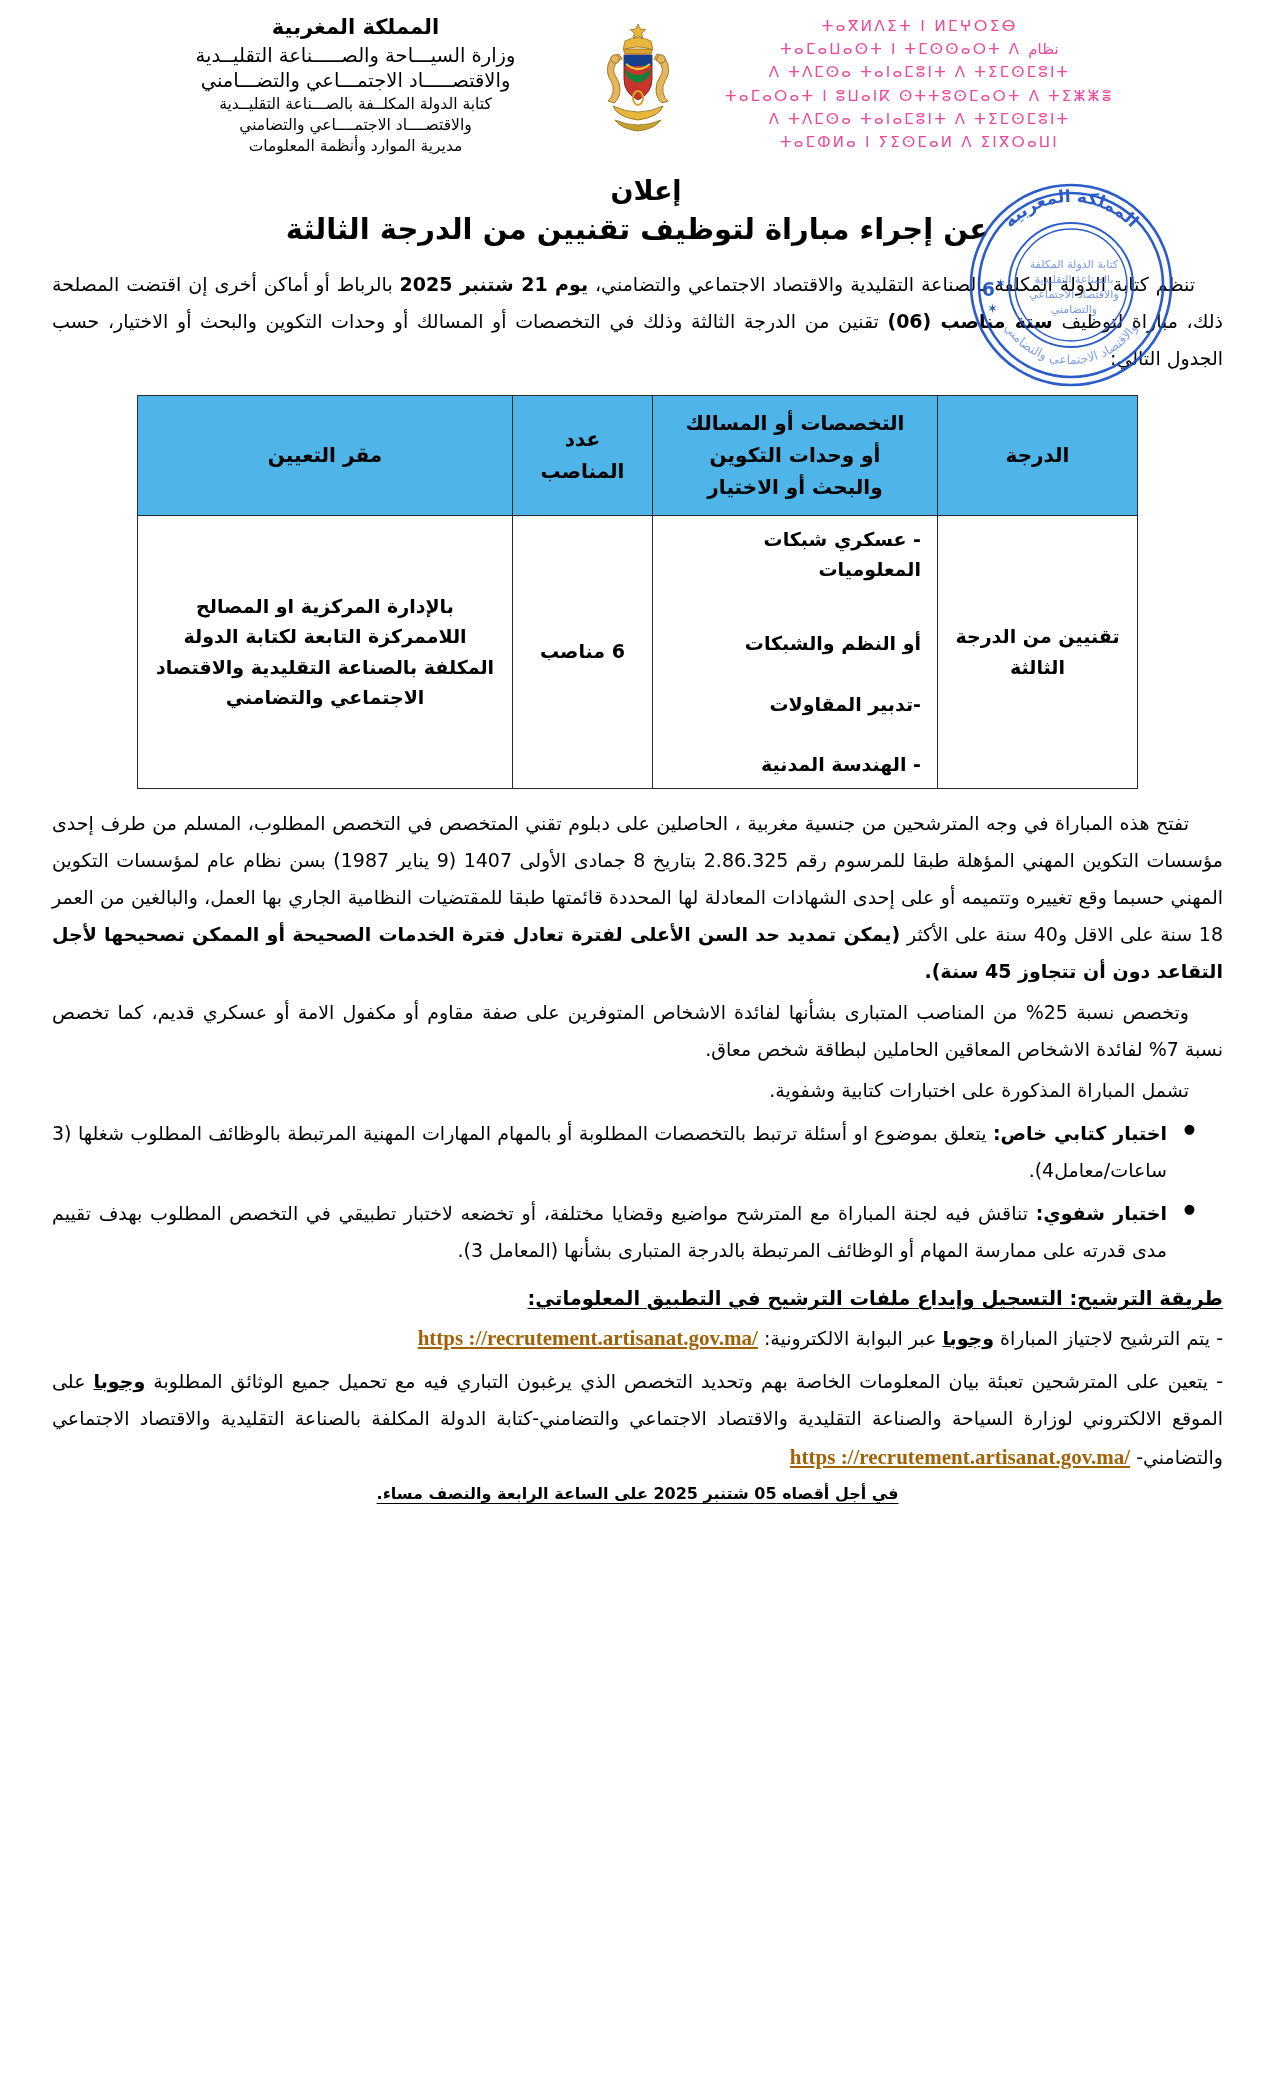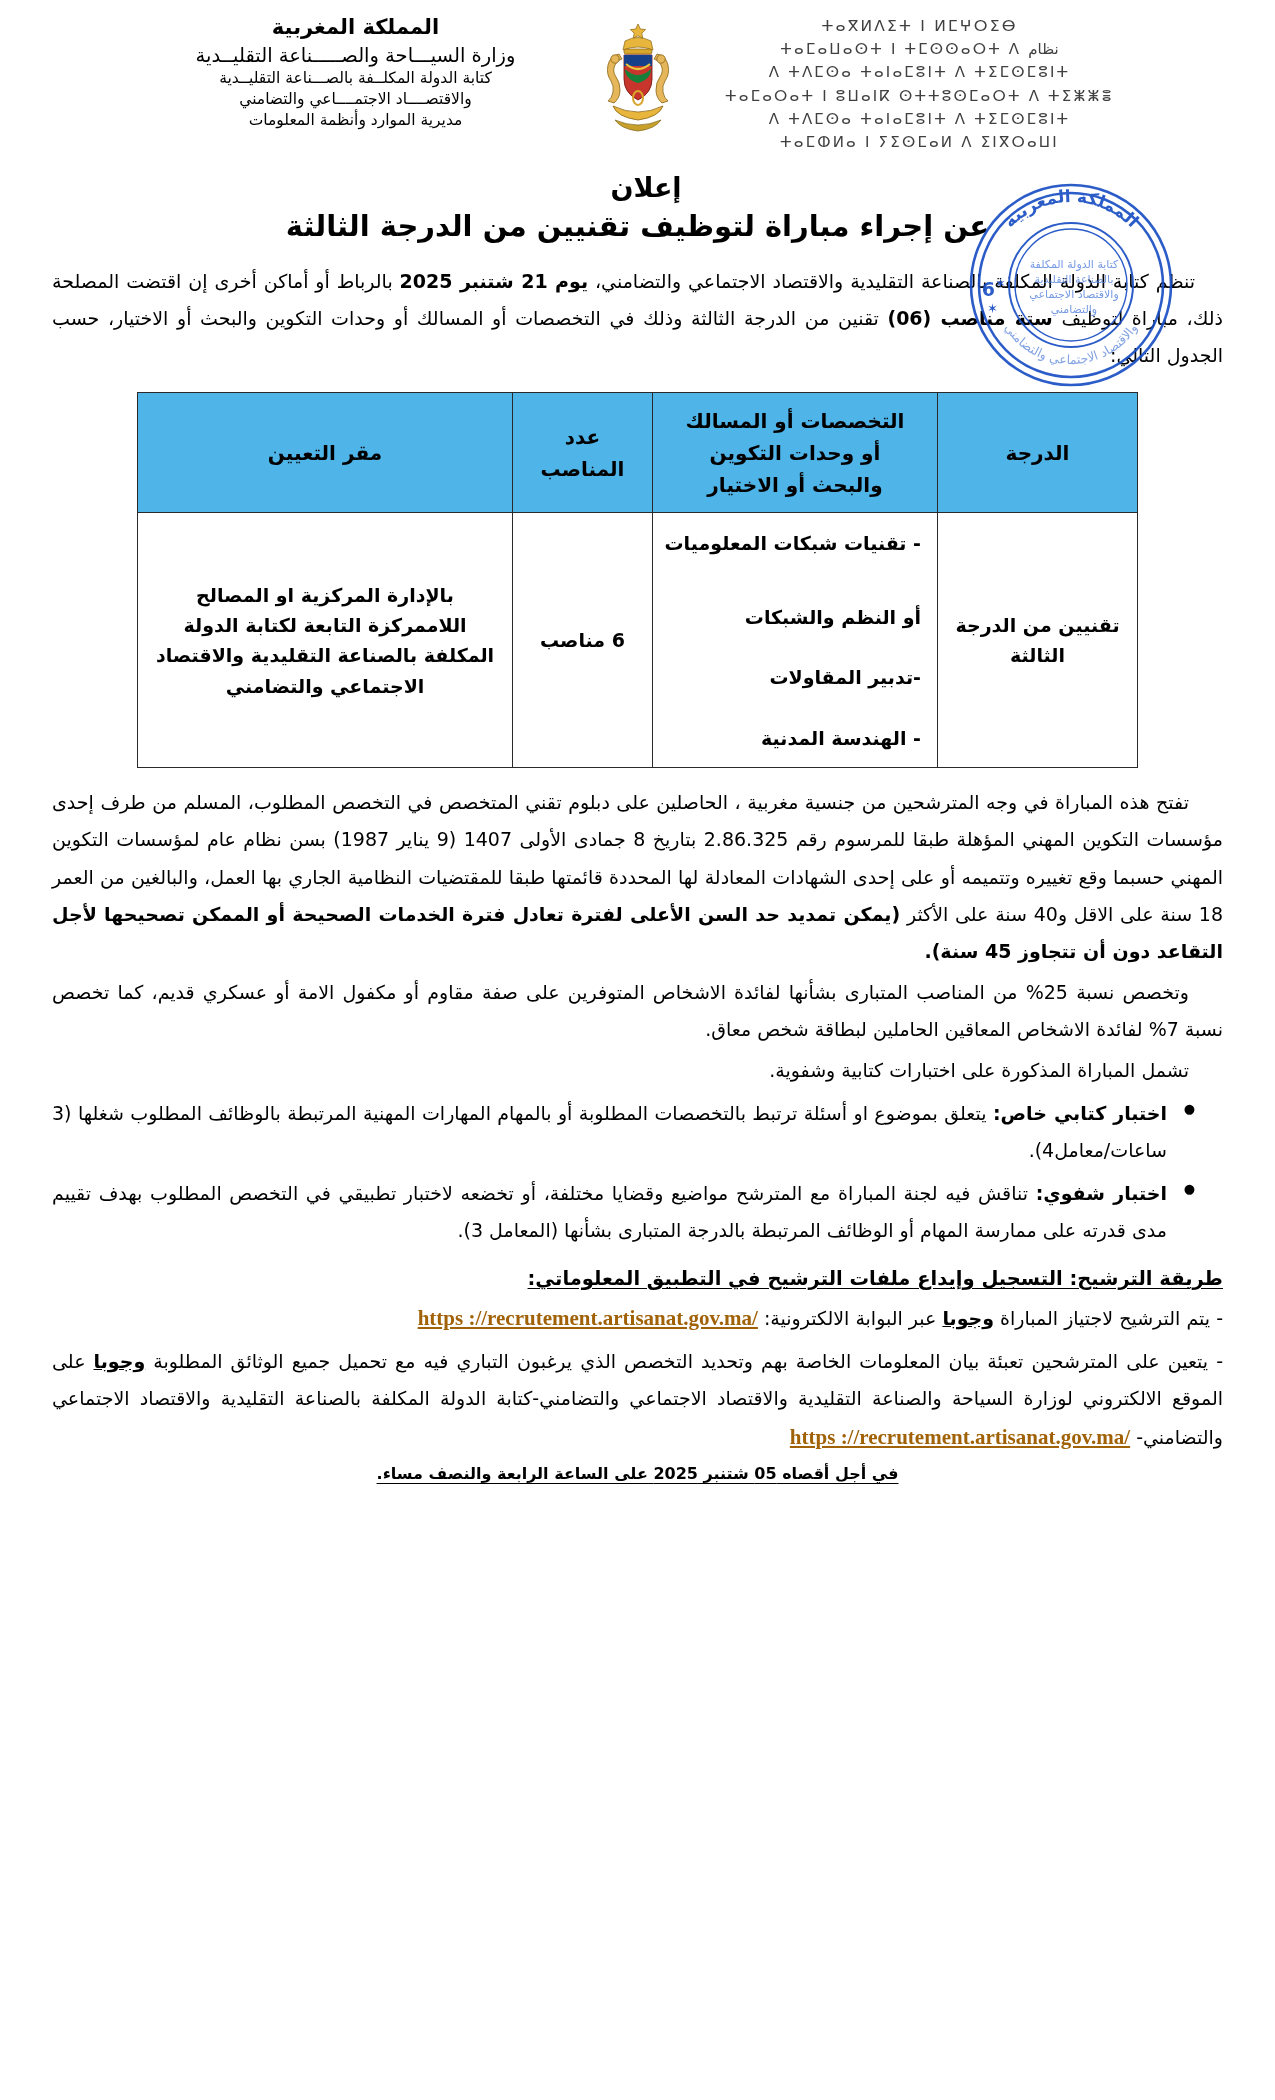--- a/index.html
+++ b/index.html
@@ -58,21 +58,21 @@
   .lh-ar .l6 {
     font-size: 15.5px;
     margin-top: 1px;
   }
 
   .lh-tif div {
     font-size: 15px;
     font-family: "DejaVu Sans", sans-serif;
     letter-spacing: 2.2px;
     line-height: 1.55;
-    color: #404040;
+    color: #ec4899;
   }
   .lh-tif .t1 { font-size: 15.5px; }
 
   .crest {
     flex: 0 0 auto;
     width: 86px;
     height: 118px;
     margin: 6px 14px 0 14px;
     position: relative;
   }
@@ -233,20 +233,21 @@
 </head>
 <body>
 
 <div class="page">
 
   <div class="letterhead">
 
     <div class="lh-block lh-ar">
       <div class="l1">المملكة المغربية</div>
       <div class="l2">وزارة السيـــاحة والصـــــناعة التقليــدية</div>
+      <div class="l3">والاقتصـــــاد الاجتمـــاعي والتضـــامني</div>
       <div class="l4">كتابة الدولة المكلــفة بالصـــناعة التقليــدية</div>
       <div class="l5">والاقتصــــاد الاجتمــــاعي والتضامني</div>
       <div class="l6">مديرية الموارد وأنظمة المعلومات</div>
     </div>
 
     <div class="crest">
       <svg viewBox="0 0 86 118" width="86" height="118" xmlns="http://www.w3.org/2000/svg">
 
         <path d="M43 4 l2.4 5 5.2.6 -3.8 3.6 1 5.2 -4.8-2.6 -4.8 2.6 1-5.2 -3.8-3.6 5.2-.6z" fill="#e8b63c" stroke="#8a6414" stroke-width="0.7"></path>
         <path d="M30 21 q13-7 26 0 l2 9 q-15-6 -30 0z" fill="#e8b63c" stroke="#8a6414" stroke-width="0.7"></path>
@@ -333,21 +334,21 @@
           </th>
           <th class="col-place">مقر التعيين</th>
         </tr>
       </thead>
       <tbody>
         <tr>
           <td class="grade-cell">تقنيين  من الدرجة الثالثة</td>
           <td>
             <div class="spec-list">
               <div class="spec-item">
-                <span>- تقنيات شبكات المعلوميات</span>
+                <span>- عسكري شبكات المعلوميات</span>
                 <span class="sub">أو النظم والشبكات</span>
               </div>
               <div class="spec-item">
                 <span>-تدبير المقاولات</span>
               </div>
               <div class="spec-item">
                 <span>- الهندسة المدنية</span>
               </div>
             </div>
           </td>

